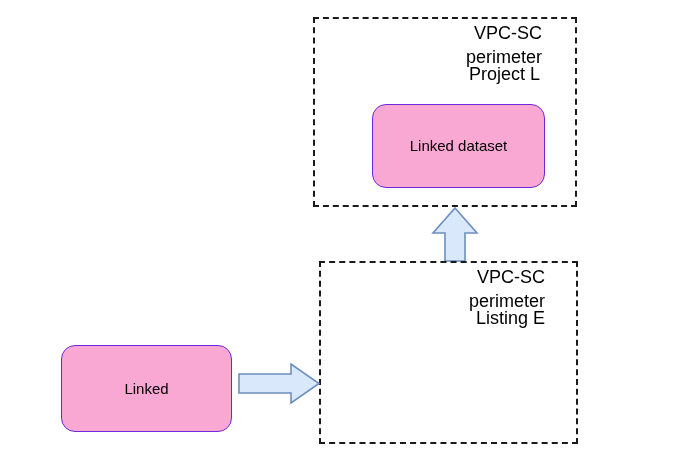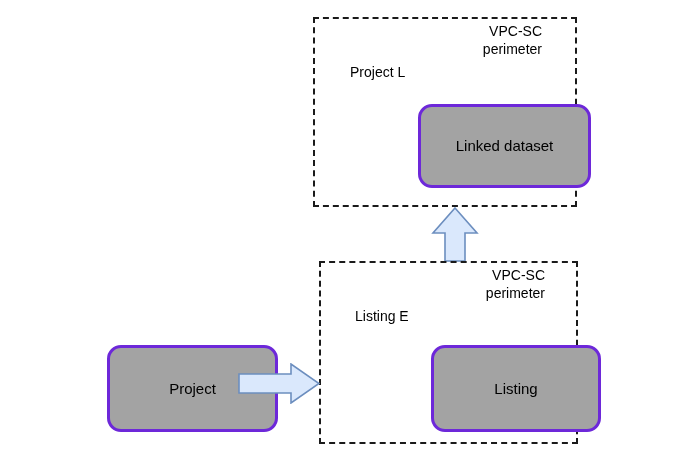--- a/index.html
+++ b/index.html
@@ -24,45 +24,44 @@
     position: absolute;
     border: 2px dashed #1a1a1a;
     background: transparent;
     box-sizing: border-box;
   }
 
   
   .node {
     position: absolute;
     box-sizing: border-box;
-    border: 3px solid #6d28d9;
+    border: 1px solid #6d28d9;
     border-radius: 14px;
-    background: #a3a3a3;
+    background: #f9a8d4;
     display: flex;
     align-items: center;
     justify-content: center;
-    margin-left: 46px;
   }
   .node-label {
     font-size: 15px;
     color: #000000;
     line-height: 1.2;
     text-align: center;
     white-space: nowrap;
   }
 
   
   .label {
     position: absolute;
-    font-size: 14px;
+    font-size: 18px;
     color: #000000;
     line-height: 1.32;
     white-space: pre-line;
   }
-  .label.center { text-align: left; }
+  .label.center { text-align: right; }
   .label.right  { text-align: right; }
 
   
   .arrow {
     position: absolute;
     display: block;
   }
   .arrow polygon {
     fill: #dae8fc;
     stroke: #6c8ebf;
@@ -90,26 +89,23 @@
     <polygon points="24,2 46,27 34,27 34,55 14,55 14,27 2,27"></polygon>
   </svg>
 
   <div class="perimeter" style="left:319px; top:261px; width:259px; height:183px;"></div>
 
   <div class="label right" style="left:385px; top:266px; width:160px;">VPC-SC
 perimeter</div>
 
   <div class="label center" style="left:355px; top:307px; width:190px;">Listing E</div>
 
-  <div class="node" style="left:385px; top:345px; width:170px; height:87px;">
-    <span class="node-label">Listing</span>
-  </div>
 
 
   <div class="node" style="left:61px; top:345px; width:171px; height:87px;">
-    <span class="node-label">Project</span>
+    <span class="node-label">Linked</span>
   </div>
 
   <svg class="arrow" style="left:238px; top:363px; width:82px; height:41px;" viewBox="0 0 82 41" preserveAspectRatio="none">
     <polygon points="1,11 53,11 53,1 81,20.5 53,40 53,30 1,30"></polygon>
   </svg>
 
 </div>
 
 </body></html>

